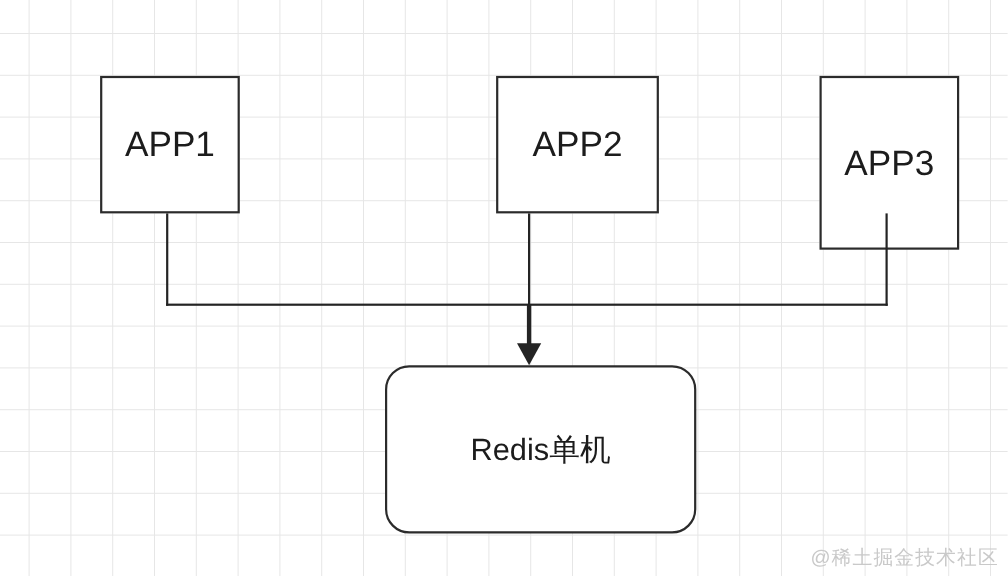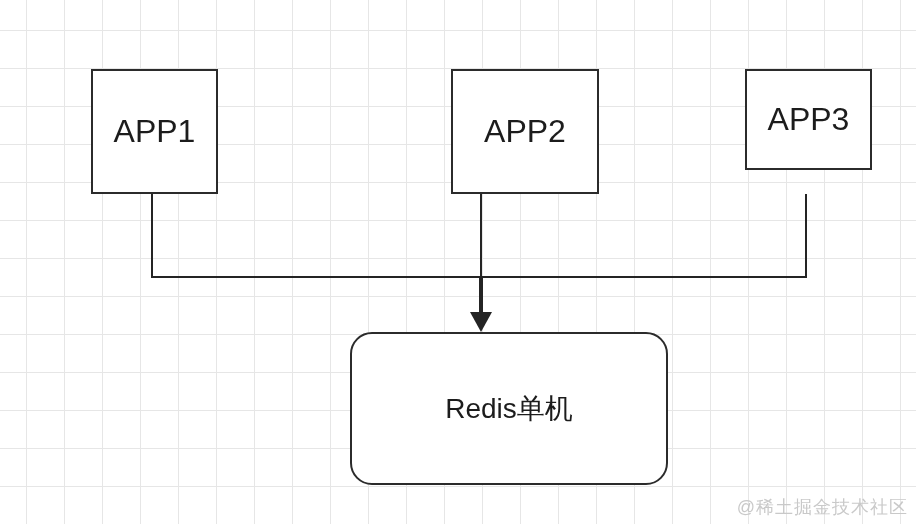--- a/index.html
+++ b/index.html
@@ -35,22 +35,22 @@
     border: 2px solid var(--node-border);
     display: flex;
     align-items: center;
     justify-content: center;
     color: var(--node-text);
   }
   .node.square { font-size: 32px; }
   .node.rounded { border-radius: 22px; font-size: 28px; }
   #node-app1 { left: 91px;  top: 69px; width: 127px; height: 125px; }
   #node-app2 { left: 419px; top: 69px; width: 148px; height: 125px; margin-left: 32px; }
-  #node-app3 { left: 745px; top: 69px; width: 127px; height: 101px; }
-  #node-redis { left: 350px; top: 332px; width: 318px; height: 153px; text-align: right; }
+  #node-app3 { left: 745px; top: 69px; width: 127px; height: 158px; }
+  #node-redis { left: 350px; top: 332px; width: 283px; height: 153px; text-align: right; }
 
   .edge { position: absolute; background: var(--edge); }
   #edge-app1-v { left: 151px; top: 194px; width: 2px; height: 84px; }
   #edge-app2-v { left: 480px; top: 194px; width: 2px; height: 84px; }
   #edge-app3-v { left: 805px; top: 194px; width: 2px; height: 84px; }
   #edge-h      { left: 151px; top: 276px; width: 656px; height: 2px; }
   #edge-arrow-stem { left: 479px; top: 277px; width: 4px; height: 38px; }
   #arrowhead {
     position: absolute;
     left: 470px; top: 312px;

